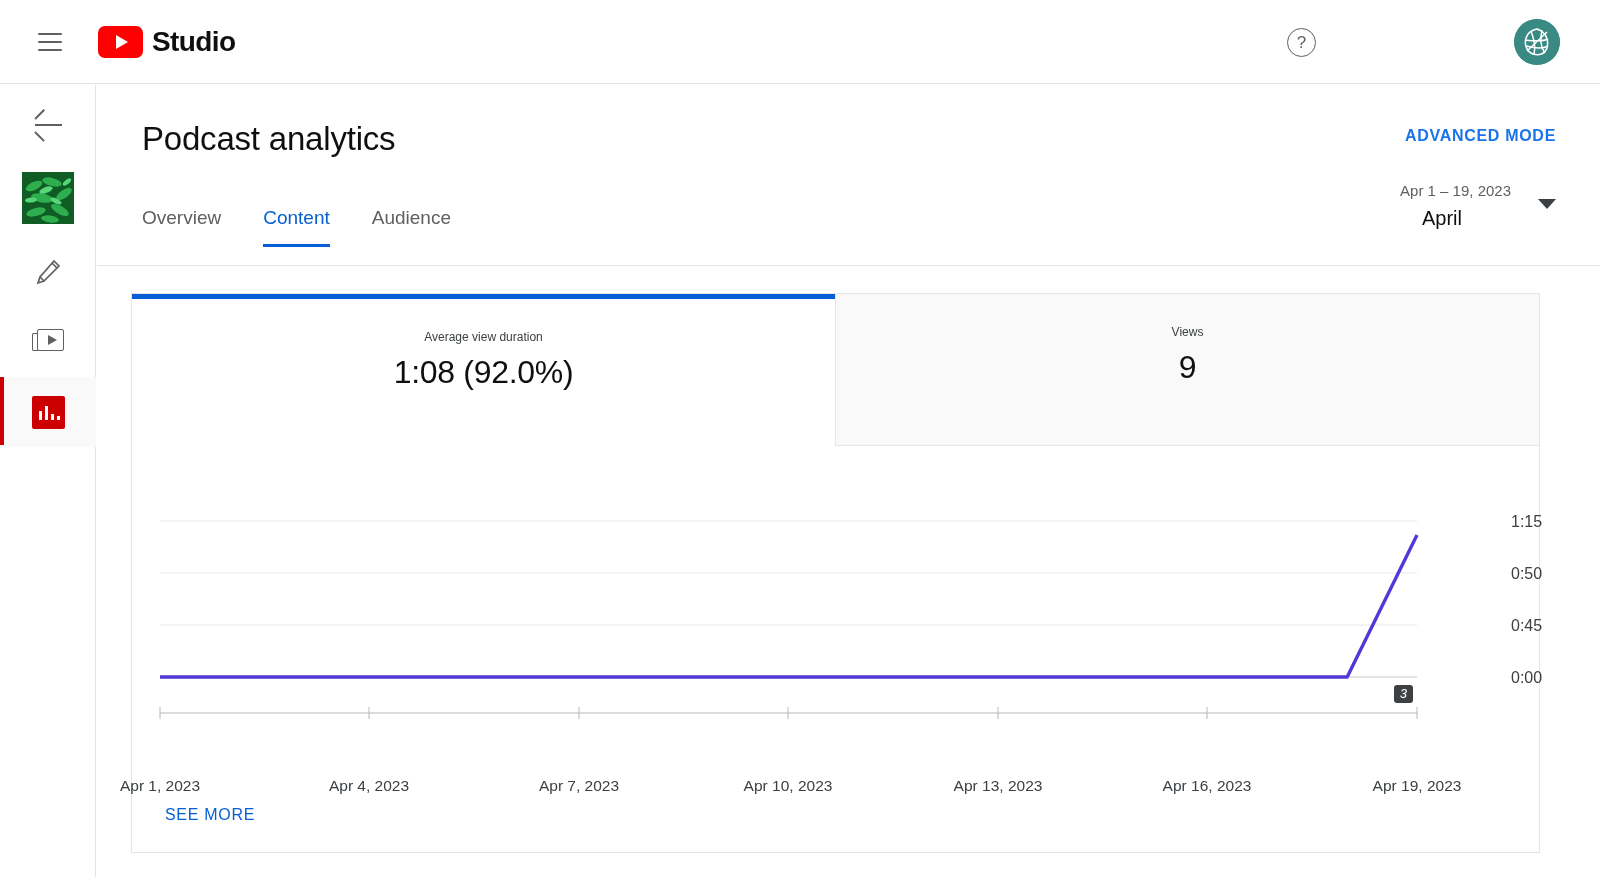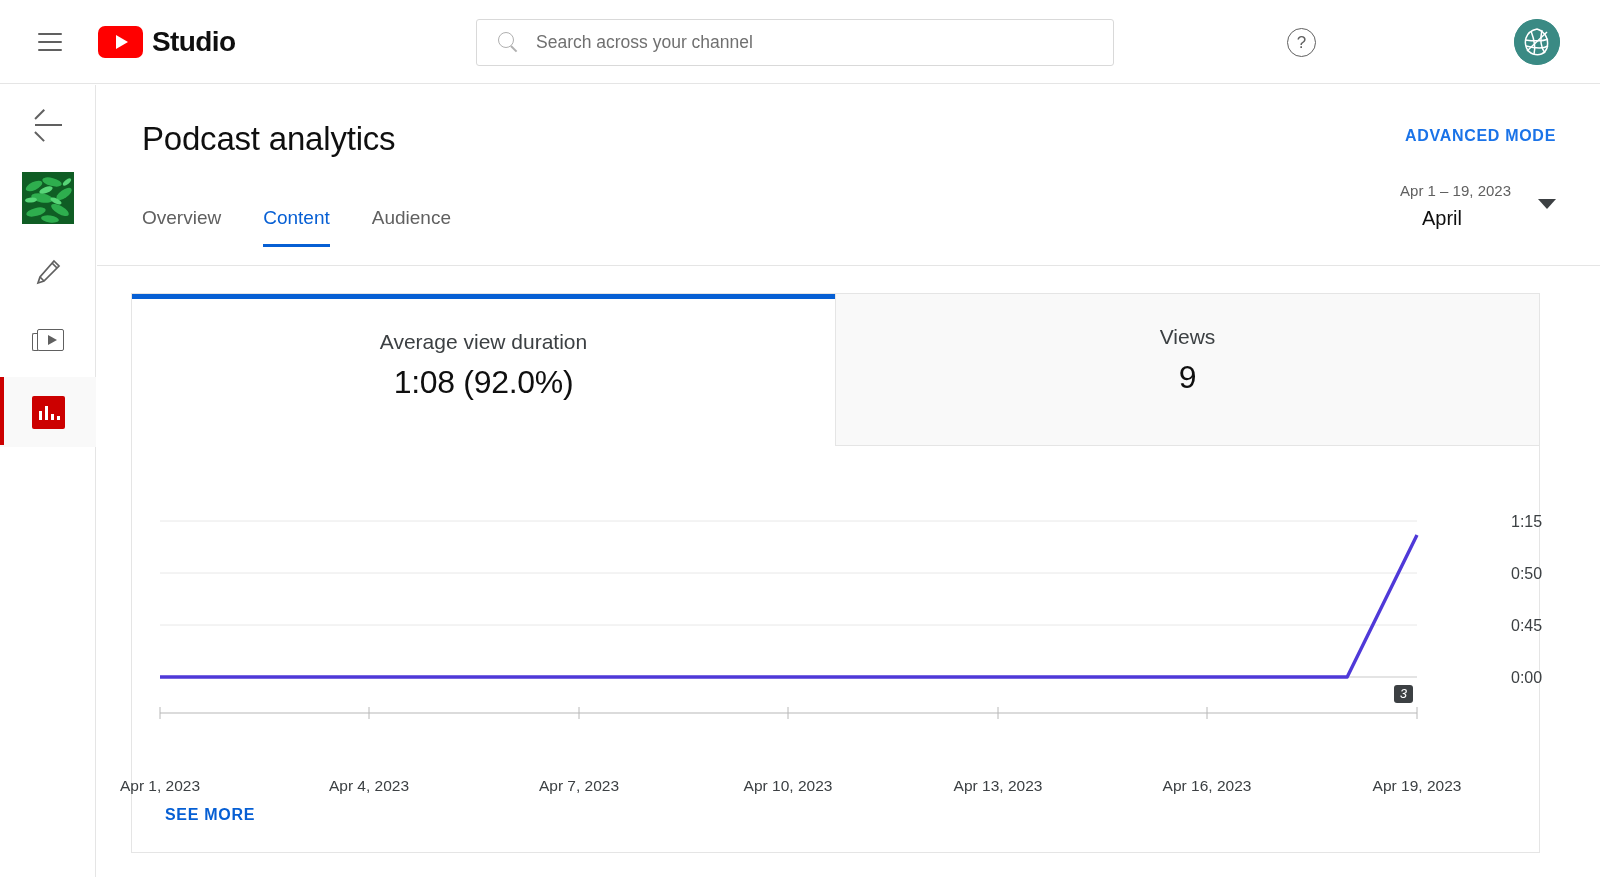--- a/index.html
+++ b/index.html
@@ -190,65 +190,58 @@
   }
   .metric-row { display: flex; width: 100%; height: 152px; }
   .metric {
     position: relative; height: 152px;
     display: flex; flex-direction: column; align-items: center;
     padding-top: 31px; cursor: pointer;
   }
   .metric.m1 { width: 703px; background: #ffffff; border-top: 5px solid #065fd4; }
   .metric.m2 { width: 704px; background: #f9f9f9; border-left: 1px solid #e5e5e5; border-bottom: 1px solid #e5e5e5; }
   .metric.m1 { border-bottom: none; }
-  .metric-label { font-size: 21px; color: #3c4043; }
+  .metric-label { font-size: 12px; color: #3c4043; }
   .metric-value { font-size: 32px; color: #0f0f0f; margin-top: 10px; letter-spacing: -0.3px; }
 
   .chartarea { position: absolute; left: 0; top: 157px; width: 1409px; height: 340px; }
   .chartsvg { position: absolute; left: 0; top: 0; }
   .ylabel {
     position: absolute; font-size: 16px; color: #3c4043; left: 1379px;
   }
   .xlabel {
     position: absolute; font-size: 15.5px; color: #3c4043; top: 326px;
     transform: translateX(-50%); white-space: nowrap;
   }
   .point-badge {
     position: absolute; background: #3c4043; color: #ffffff;
     font-size: 12.5px; border-radius: 3px; padding: 2px 6px;
     font-style: italic;
   }
   .see-more {
     position: absolute; left: 33px; top: 512px;
-    font-size: 16px; font-weight: 700; color: #065fd4; letter-spacing: 0.7px; cursor: pointer;
+    font-size: 16px; font-weight: 400; color: #065fd4; letter-spacing: 0.7px; cursor: pointer;
   }
 </style>
 </head>
 <body>
 
 <div class="topbar">
   <div class="hamburger">
     <span></span>
     <span></span>
     <span></span>
   </div>
   <div class="brand">
     <div class="yt-logo">
       <div class="tri"></div>
     </div>
     <div class="brand-text">Studio</div>
   </div>
 
-  <div class="searchwrap">
-    <div class="search-icon">
-      <div class="ring"></div>
-      <div class="handle"></div>
-    </div>
-    <input class="search-input" type="text" placeholder="Search across your channel" style="">
-  </div>
 
   <div class="help-btn">?</div>
 
 
   <div class="avatar">
     <svg width="46" height="46" viewBox="0 0 46 46">
       <circle cx="23" cy="23" r="23" fill="#3a8a84"></circle>
       <g stroke="#ffffff" stroke-width="1.5" fill="none">
         <path d="M23 10 C32 13 35 21 33 29 C31 35 25 37 19 35 C13 33 10 26 12 19 C14 13 18 11 23 10 Z"></path>
         <path d="M13 32 L33 13"></path>

